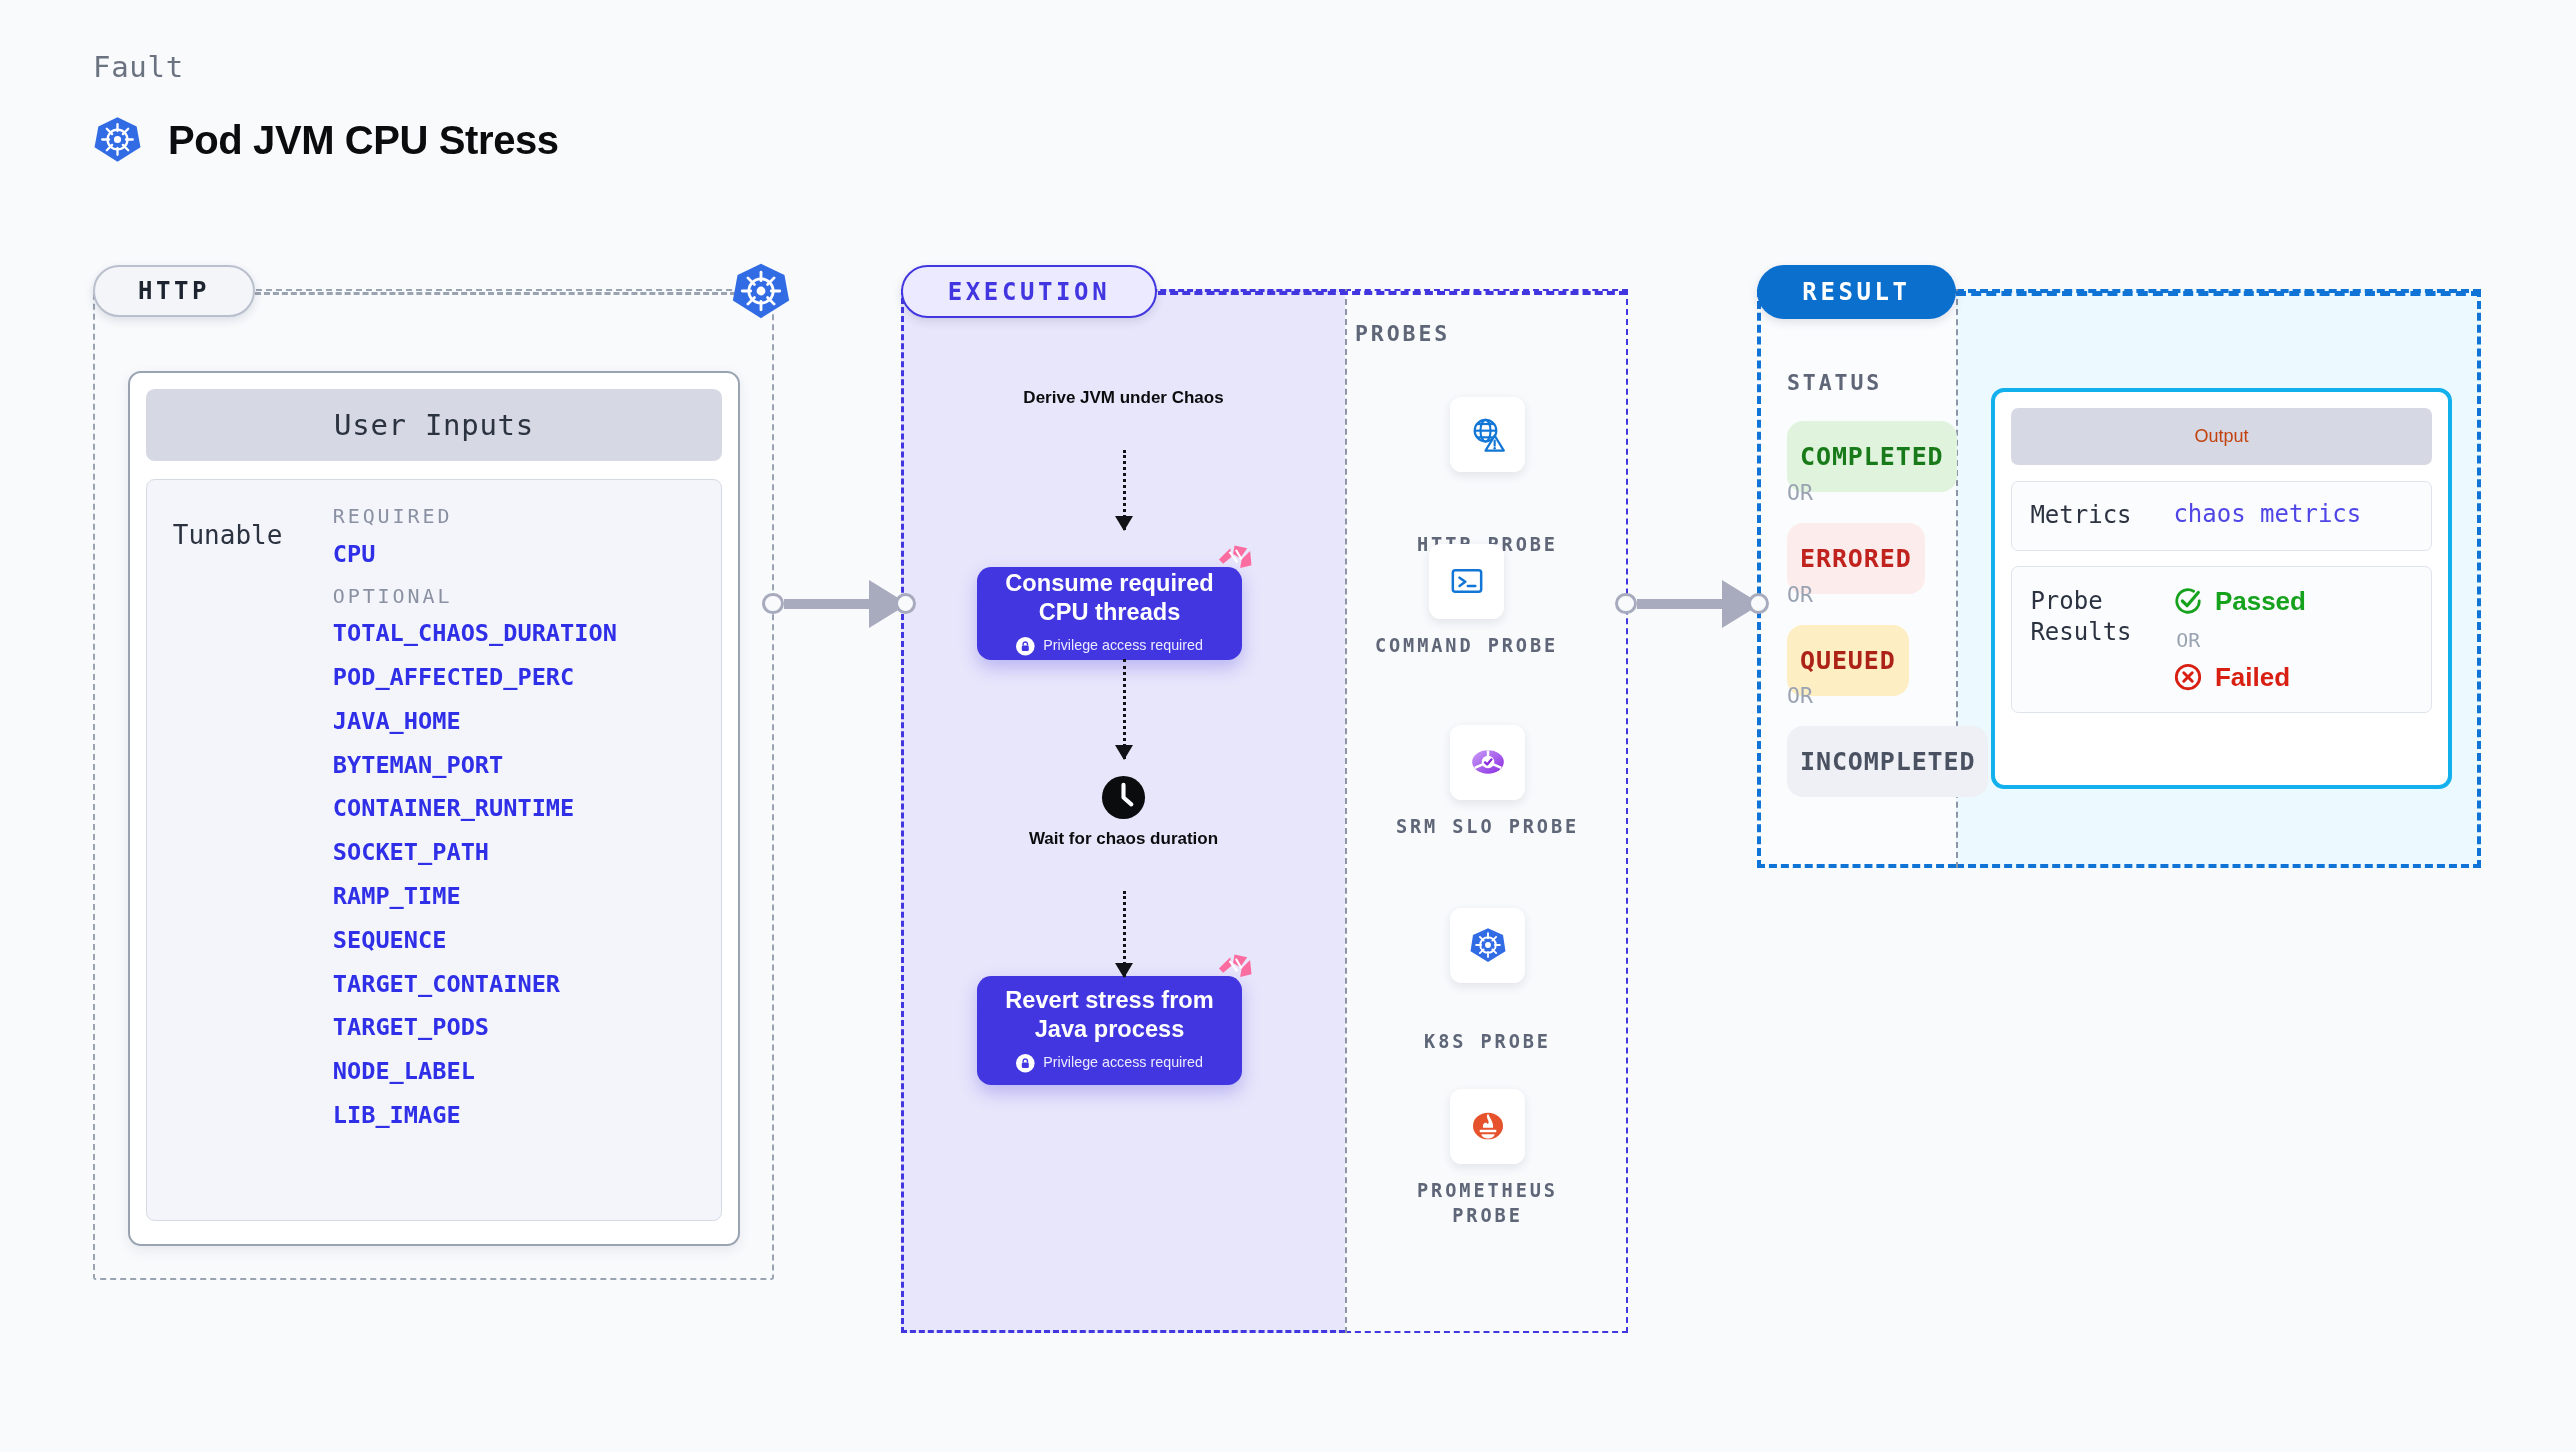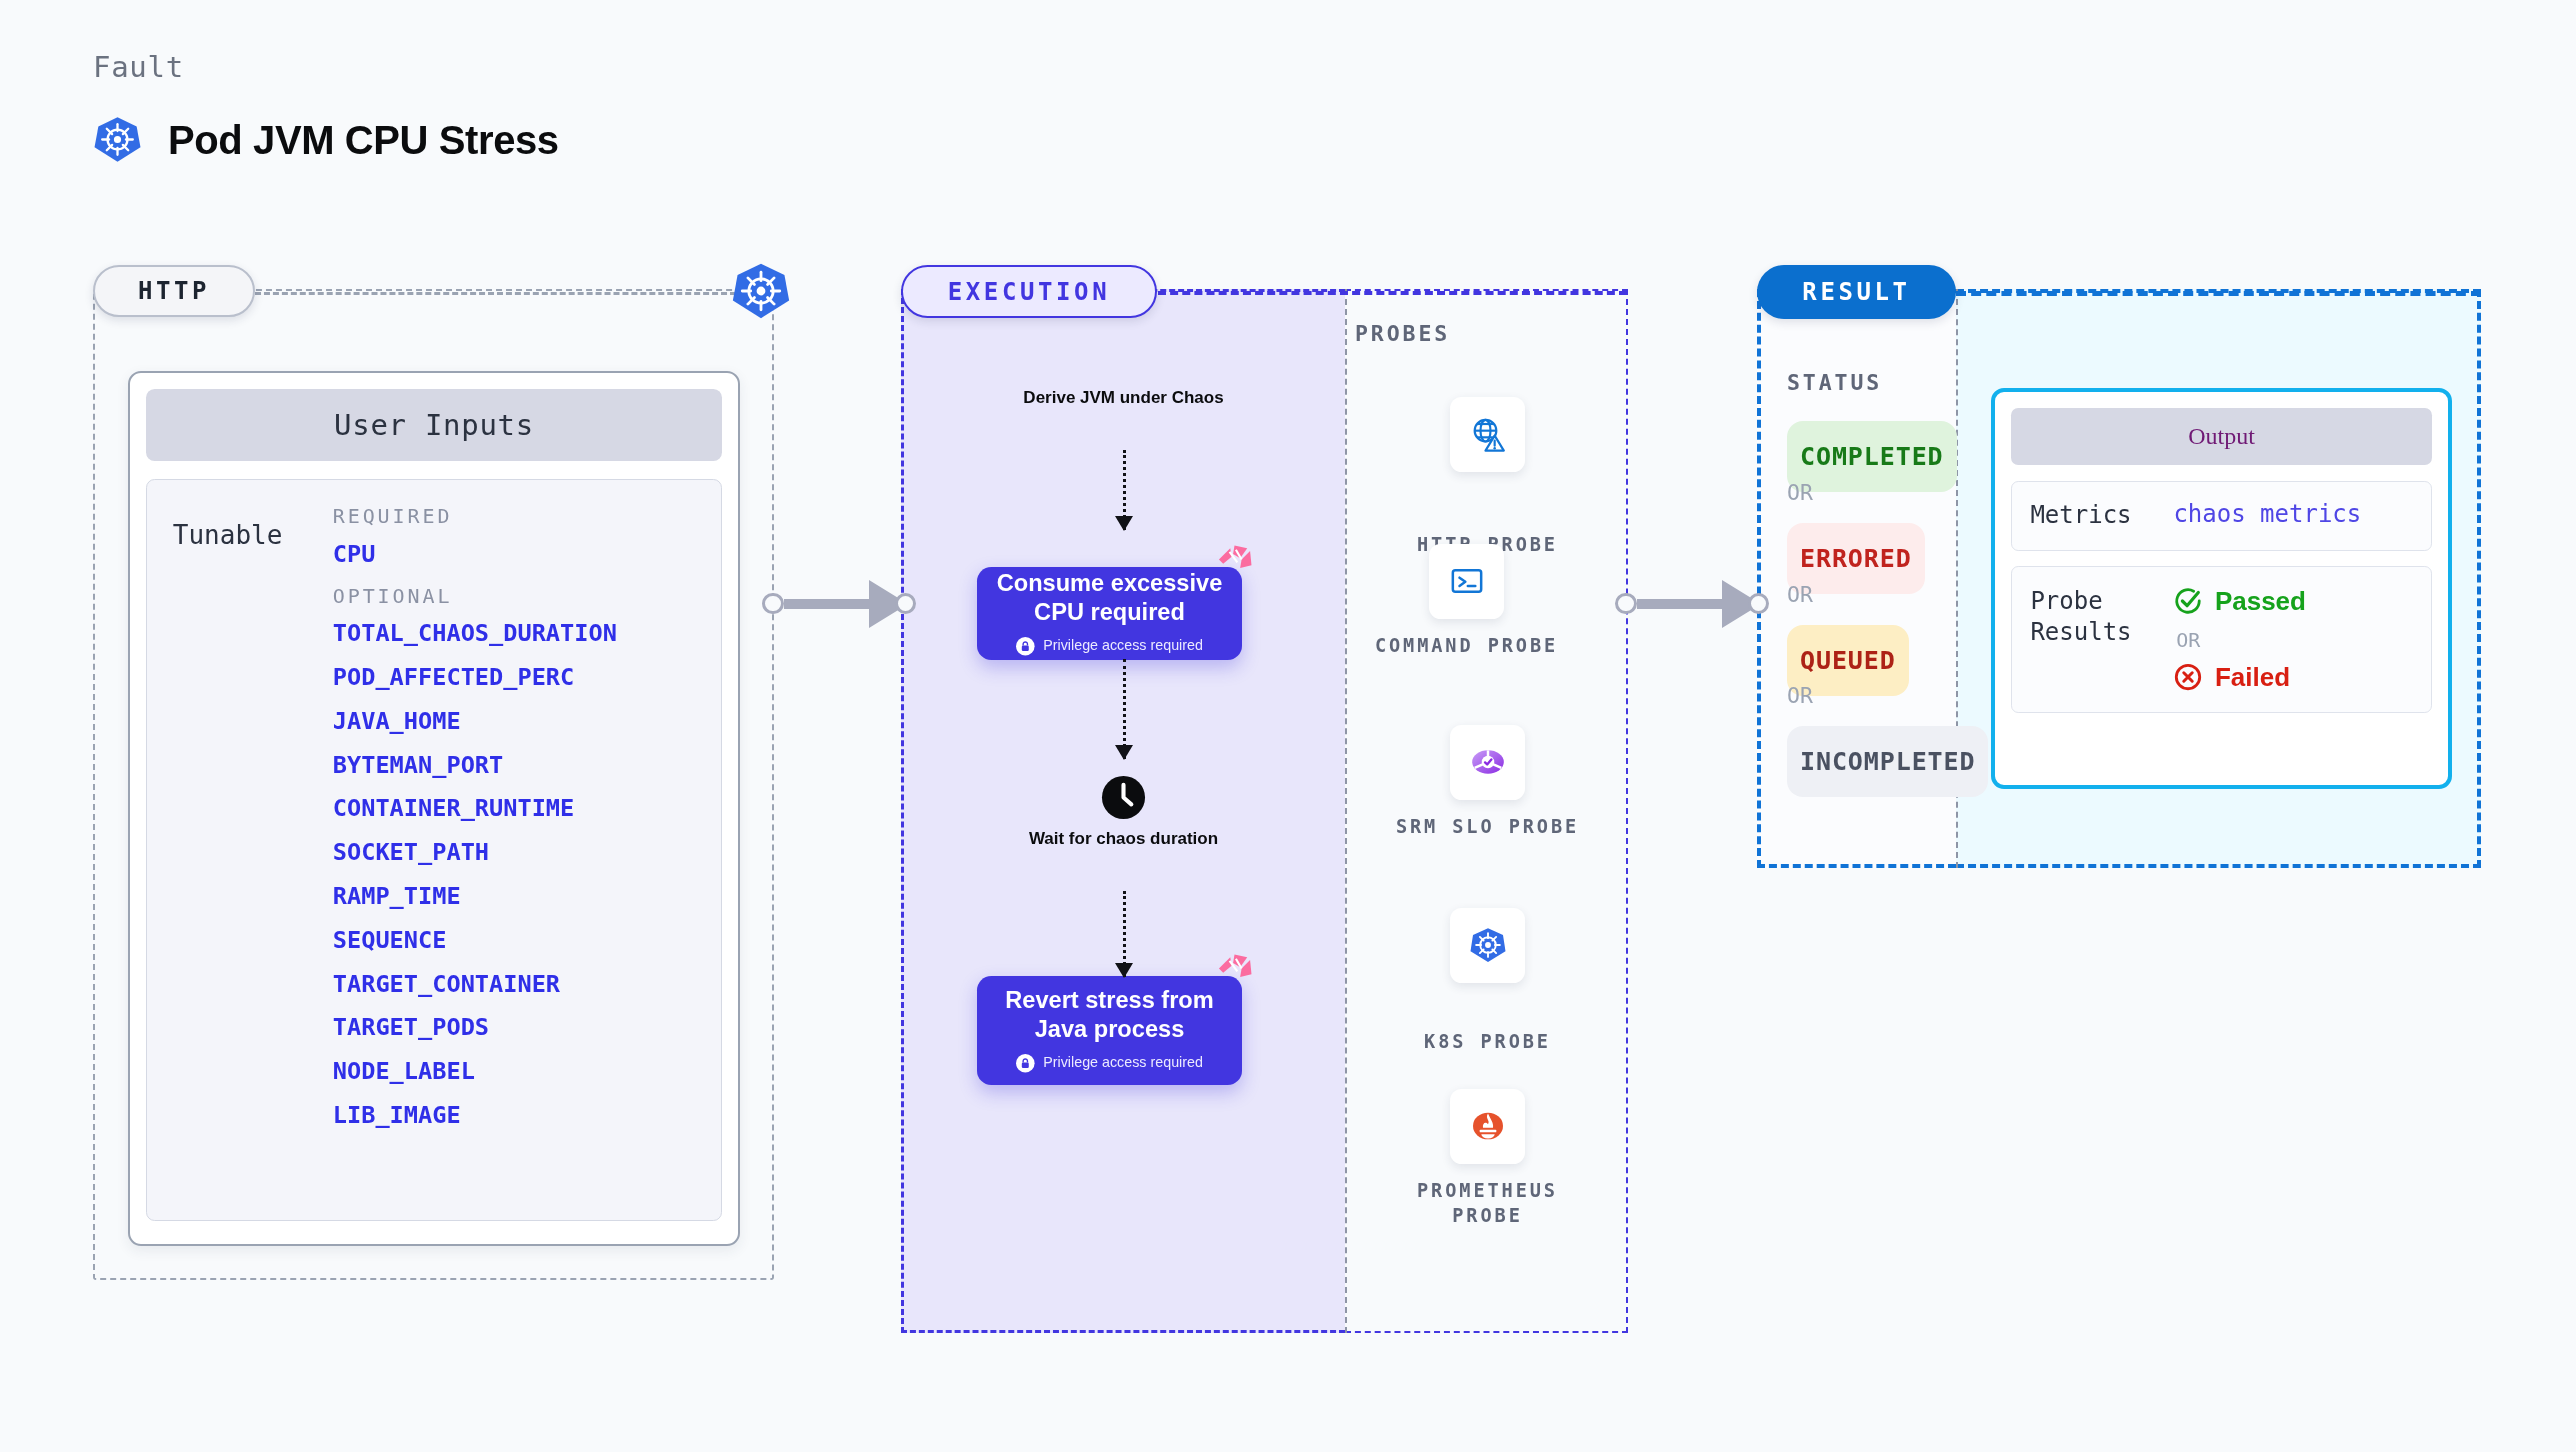--- a/index.html
+++ b/index.html
@@ -228,21 +228,21 @@
 
   
   .output-card {
     position: absolute; left: 1991px; top: 388px; width: 461px; height: 401px;
     background: #ffffff; border: 4.3px solid #12b0ed; border-radius: 13px;
   }
   .output-head {
     margin: 15.8px 15.8px 0 15.8px; height: 57px;
     background: #d6d8e4; border-radius: 7.2px;
     display: flex; align-items: center; justify-content: center;
-    font-family: Liberation Serif, serif; font-size: 24px; color: #701a75;
+    font-family: Liberation Sans, sans-serif; font-size: 18px; color: #c2410c;
   }
   .output-row {
     margin: 15.8px 15.8px 0 15.8px; border: 1.4px solid #dfe3ec;
     border-radius: 7.2px; background: #fbfcfe; display: flex; padding: 18.6px 18.6px;
   }
   .output-row-label {
     width: 143px; font-family: "DejaVu Sans Mono", monospace;
     font-size: 24px; color: #2b3240; line-height: 1.28;
   }
   .output-metric-value {
@@ -349,21 +349,21 @@
     <span class="conn-dot"></span>
     <span class="conn-line"></span>
     <span class="conn-head"></span>
     <span class="conn-dot" style="margin-left:-13px"></span>
   </div>
 
   <div class="exec-step-text exec-text-1">Derive JVM under Chaos</div>
   <div class="dotted-arrow arrow-a"></div>
 
   <div class="exec-block exec-block-1">
-    <div class="exec-block-title">Consume excessive CPU required</div>
+    <div class="exec-block-title">Consume required CPU threads</div>
     <div class="privilege-row">
       <span>
         <svg width="18.6" height="18.6" viewBox="0 0 24 24">
           <circle cx="12" cy="12" r="12" fill="#ffffff"></circle>
           <rect x="7.5" y="11" width="9" height="7" rx="1.6" fill="#4236e0"></rect>
           <path d="M9.2 11V9.2a2.8 2.8 0 1 1 5.6 0V11" fill="none" stroke="#4236e0" stroke-width="1.8"></path>
         </svg>
       </span>
       <span class="privilege-text">Privilege access required</span>
     </div>

